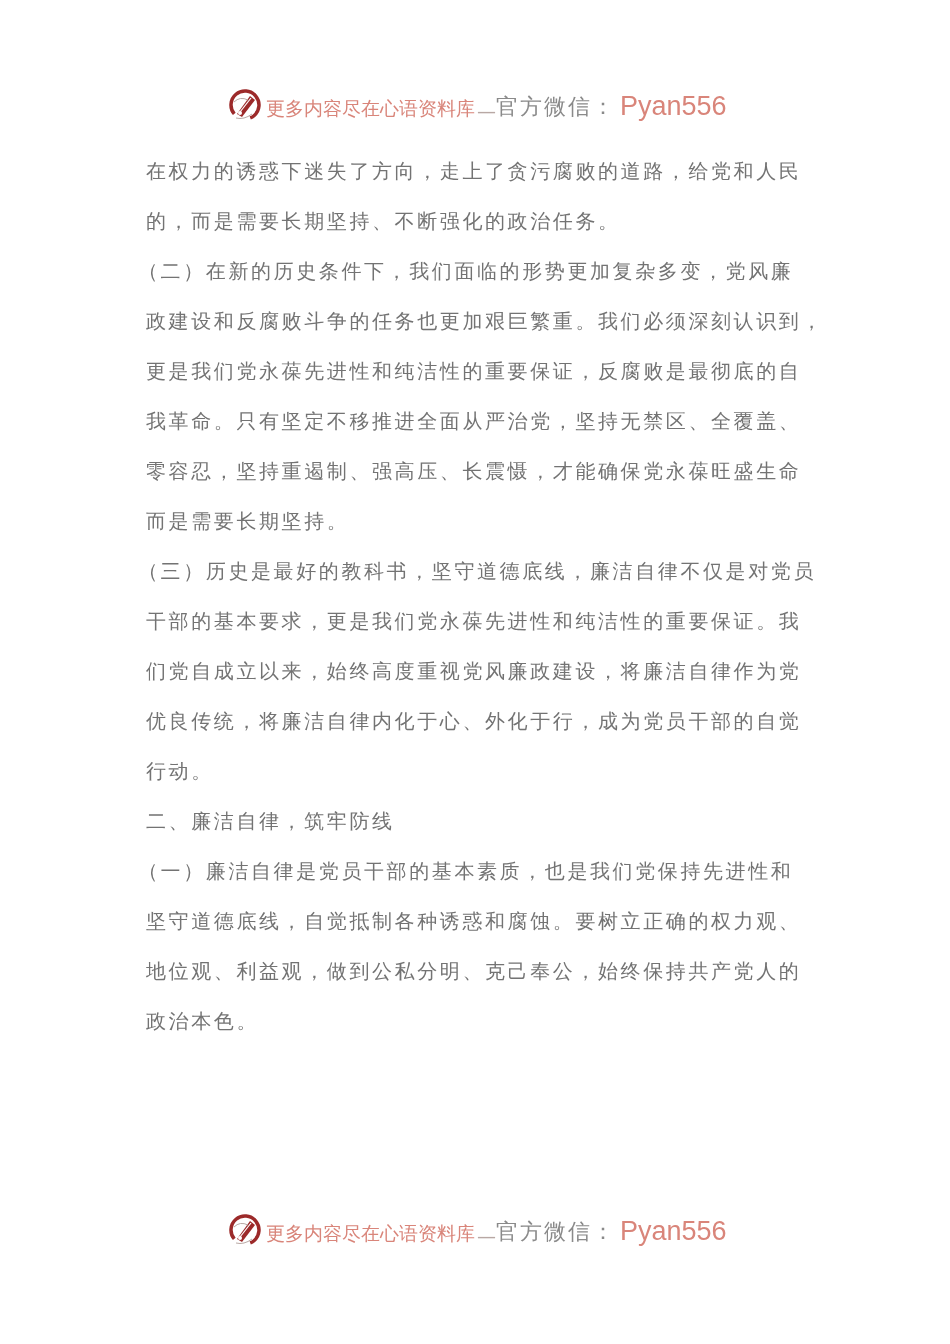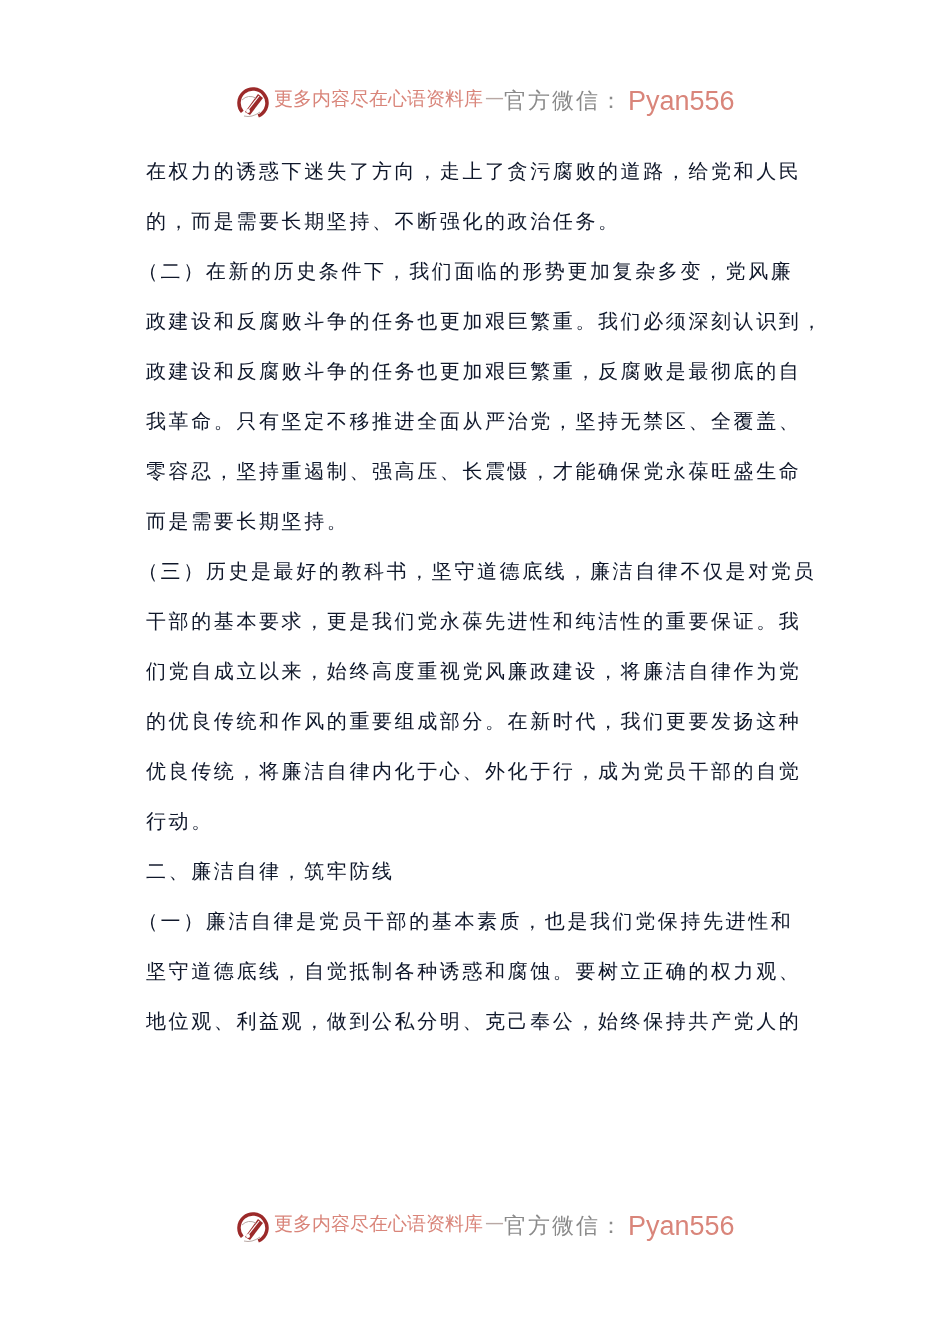--- a/index.html
+++ b/index.html
@@ -10,24 +10,24 @@
     body {
       width: 950px;
       height: 1344px;
       position: relative;
       overflow: hidden;
       font-family: "DejaVu Sans", "Liberation Sans", sans-serif;
       color: #1a1a1a;
     }
     .banner {
       position: absolute;
-      left: 236px;
+      left: 228px;
       height: 36px;
       display: flex;
-      align-items: flex-start;
+      align-items: flex-end;
       white-space: nowrap;
     }
     .banner.top { top: 86px; }
     .banner.bottom { top: 1211px; }
     .logo {
       width: 34px;
       height: 34px;
       margin-right: 4px;
       flex: none;
     }
@@ -60,21 +60,21 @@
       left: 146px;
       top: 153px;
       width: 670px;
     }
     .line {
       height: 50px;
       line-height: 36px;
       font-size: 20px;
       letter-spacing: 2.6px;
       white-space: nowrap;
-      color: #0f172a;
+      color: #737373;
     }
     .line.indent-paren {
       margin-left: -8px;
     }
   </style>
 </head>
 <body>
 
 <div class="banner top">
   <svg class="logo" viewBox="0 0 34 34">
@@ -89,34 +89,34 @@
   <span class="banner-dash">—</span>
   <span class="banner-wx">官方微信：</span>
   <span class="banner-id">Pyan556</span>
 </div>
 
 <div class="content">
   <div class="line">在权力的诱惑下迷失了方向，走上了贪污腐败的道路，给党和人民</div>
   <div class="line">的，而是需要长期坚持、不断强化的政治任务。</div>
   <div class="line indent-paren">（二）在新的历史条件下，我们面临的形势更加复杂多变，党风廉</div>
   <div class="line">政建设和反腐败斗争的任务也更加艰巨繁重。我们必须深刻认识到，</div>
-  <div class="line">政建设和反腐败斗争的任务也更加艰巨繁重，反腐败是最彻底的自</div>
+  <div class="line">更是我们党永葆先进性和纯洁性的重要保证，反腐败是最彻底的自</div>
   <div class="line">我革命。只有坚定不移推进全面从严治党，坚持无禁区、全覆盖、</div>
   <div class="line">零容忍，坚持重遏制、强高压、长震慑，才能确保党永葆旺盛生命</div>
   <div class="line">而是需要长期坚持。</div>
   <div class="line indent-paren">（三）历史是最好的教科书，坚守道德底线，廉洁自律不仅是对党员</div>
   <div class="line">干部的基本要求，更是我们党永葆先进性和纯洁性的重要保证。我</div>
   <div class="line">们党自成立以来，始终高度重视党风廉政建设，将廉洁自律作为党</div>
-  <div class="line">的优良传统和作风的重要组成部分。在新时代，我们更要发扬这种</div>
   <div class="line">优良传统，将廉洁自律内化于心、外化于行，成为党员干部的自觉</div>
   <div class="line">行动。</div>
   <div class="line">二、廉洁自律，筑牢防线</div>
   <div class="line indent-paren">（一）廉洁自律是党员干部的基本素质，也是我们党保持先进性和</div>
   <div class="line">坚守道德底线，自觉抵制各种诱惑和腐蚀。要树立正确的权力观、</div>
   <div class="line">地位观、利益观，做到公私分明、克己奉公，始终保持共产党人的</div>
+  <div class="line">政治本色。</div>
 </div>
 
 <div class="banner bottom">
   <svg class="logo" viewBox="0 0 34 34">
     <circle cx="17" cy="17" r="14" fill="none" stroke="#9c2a2a" stroke-width="3.5" stroke-dasharray="70 18" transform="rotate(140 17 17)"></circle>
     <path d="M9 26 L22 8 L27 12 L14 29 Z" fill="#9c2a2a"></path>
     <path d="M12 24 L23 10" stroke="#ffffff" stroke-width="1.2"></path>
     <circle cx="12" cy="25" r="2" fill="#ffffff"></circle>
     <path d="M6 14 Q12 8 20 12" fill="none" stroke="#b9a9a5" stroke-width="1"></path>
     <path d="M8 30 Q16 32 24 26" fill="none" stroke="#b9a9a5" stroke-width="1"></path>

